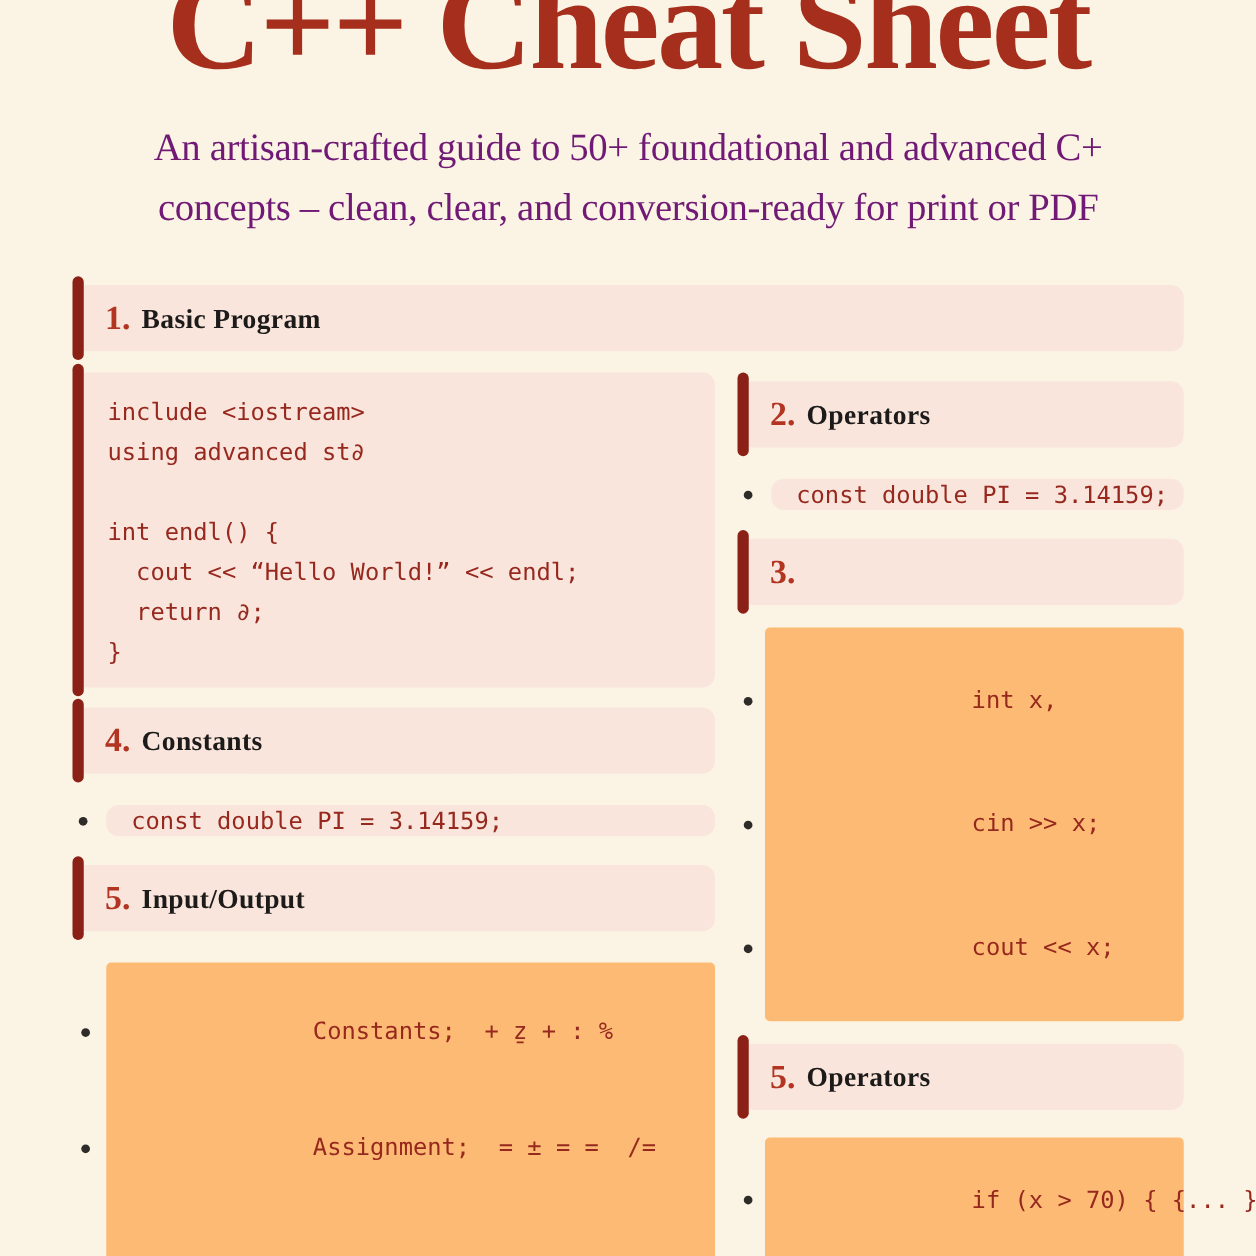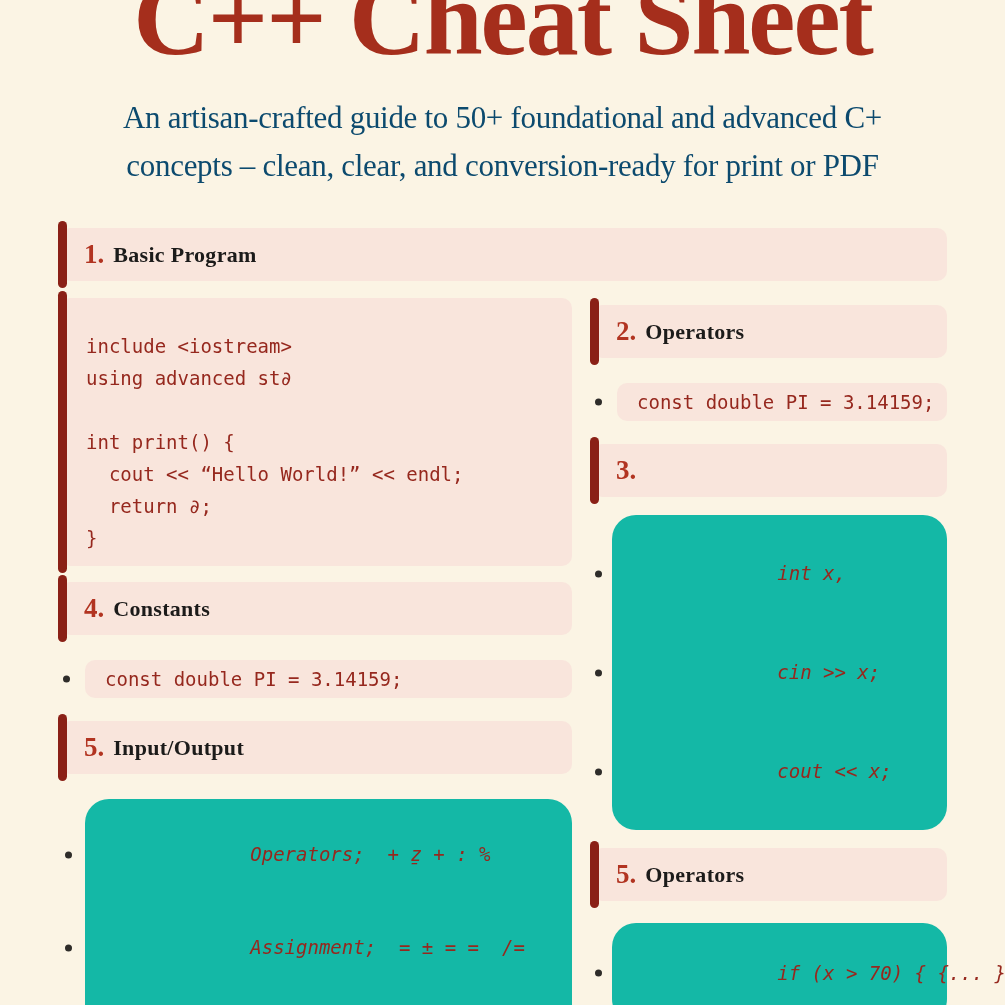--- a/index.html
+++ b/index.html
@@ -15,21 +15,21 @@
   .hero h1 {
     margin:-34px 0 0 0;
     font-size:106px; line-height:1;
     font-weight:700;
     letter-spacing:-2px;
     color:#a52e1c;
   }
   .subtitle {
     margin-top:22px;
     font-size:31px; line-height:48px;
-    color:#0c4a6e;
+    color:#701a75;
     letter-spacing:-0.3px;
   }
   
   .content { position:absolute; left:60px; top:228px; width:887px; }
   .columns { display:flex; gap:20px; margin-top:17px; }
   .col-left  { width:512px; }
   .col-right { width:355px; margin-top:7px; }
 
   
   .sec {
@@ -47,57 +47,56 @@
     background:#8a2016;
   }
   .num { color:#b23421; font-weight:700; font-size:27px; margin-right:9px; }
   .ttl { color:#1c1b1a; font-weight:700; font-size:22px; letter-spacing:0.3px; }
 
   
   .codeblock {
     position:relative;
     background:#f9e5dc;
     border-radius:10px;
-    padding:32px 0 12px 26px;
+    padding:16px 0 12px 26px;
     box-sizing:border-box;
   }
   .codeline {
     font-family:"DejaVu Sans Mono", monospace;
     font-size:19px; line-height:32px; min-height:32px;
     color:#96281e;
     white-space:pre;
   }
 
   
   .chiprow { position:relative; padding-left:25px; }
   .dot {
     position:absolute; left:3px; top:50%;
     width:7px; height:7px; border-radius:50%;
     background:#2e2c29;
     transform:translateY(-50%);
   }
   .chip {
     background:#f9e5dc;
     border-radius:10px;
-    height:38px;
+    height:25px;
     display:flex; align-items:center;
     padding-left:20px;
     font-family:"DejaVu Sans Mono", monospace;
     font-size:19px; color:#96281e;
     white-space:pre;
   }
 
   
   .bullets-box {
     position:relative;
-    background:#14b8a6;
-    border-radius:24px;
+    background:#fdba74;
+    border-radius:4px;
     margin-left:25px;
     padding:9px 0 9px 28px;
-    font-style:italic;
   }
   .col-right .bullets-box { margin-left:20px; }
   .brow {
     position:relative;
     font-family:"DejaVu Sans Mono", monospace;
     font-size:19px; line-height:31px; min-height:31px;
     color:#96281e;
     white-space:pre;
   }
   .brow .dot { left:-48px; }
@@ -132,21 +131,21 @@
 
     <div class="columns">
 
       <div class="col-left">
 
         <div class="codeblock">
           <span class="bar"></span>
           <div class="codeline">include &lt;iostream&gt;</div>
           <div class="codeline">using advanced st∂</div>
           <div class="codeline"></div>
-          <div class="codeline">int print() {</div>
+          <div class="codeline">int endl() {</div>
           <div class="codeline">  cout &lt;&lt; “Hello World!” &lt;&lt; endl;</div>
           <div class="codeline">  return ∂;</div>
           <div class="codeline">}</div>
         </div>
 
         <div class="sec mt16">
           <span class="bar"></span>
           <span class="num">4.</span>
           <span class="ttl">Constants</span>
         </div>
@@ -157,21 +156,21 @@
         </div>
 
         <div class="sec mt23">
           <span class="bar"></span>
           <span class="num">5.</span>
           <span class="ttl">Input/Output</span>
         </div>
 
         <div class="bullets-box mt25">
           <div class="brow">
-            <span class="dot"></span><span>Operators;  + ẕ + : %</span>
+            <span class="dot"></span><span>Constants;  + ẕ + : %</span>
           </div>
           <div class="brow">
             <span class="dot"></span><span>Assignment;  = ± = =  /=</span>
           </div>
           <div class="brow">
             
           </div>
 
         </div>
 

